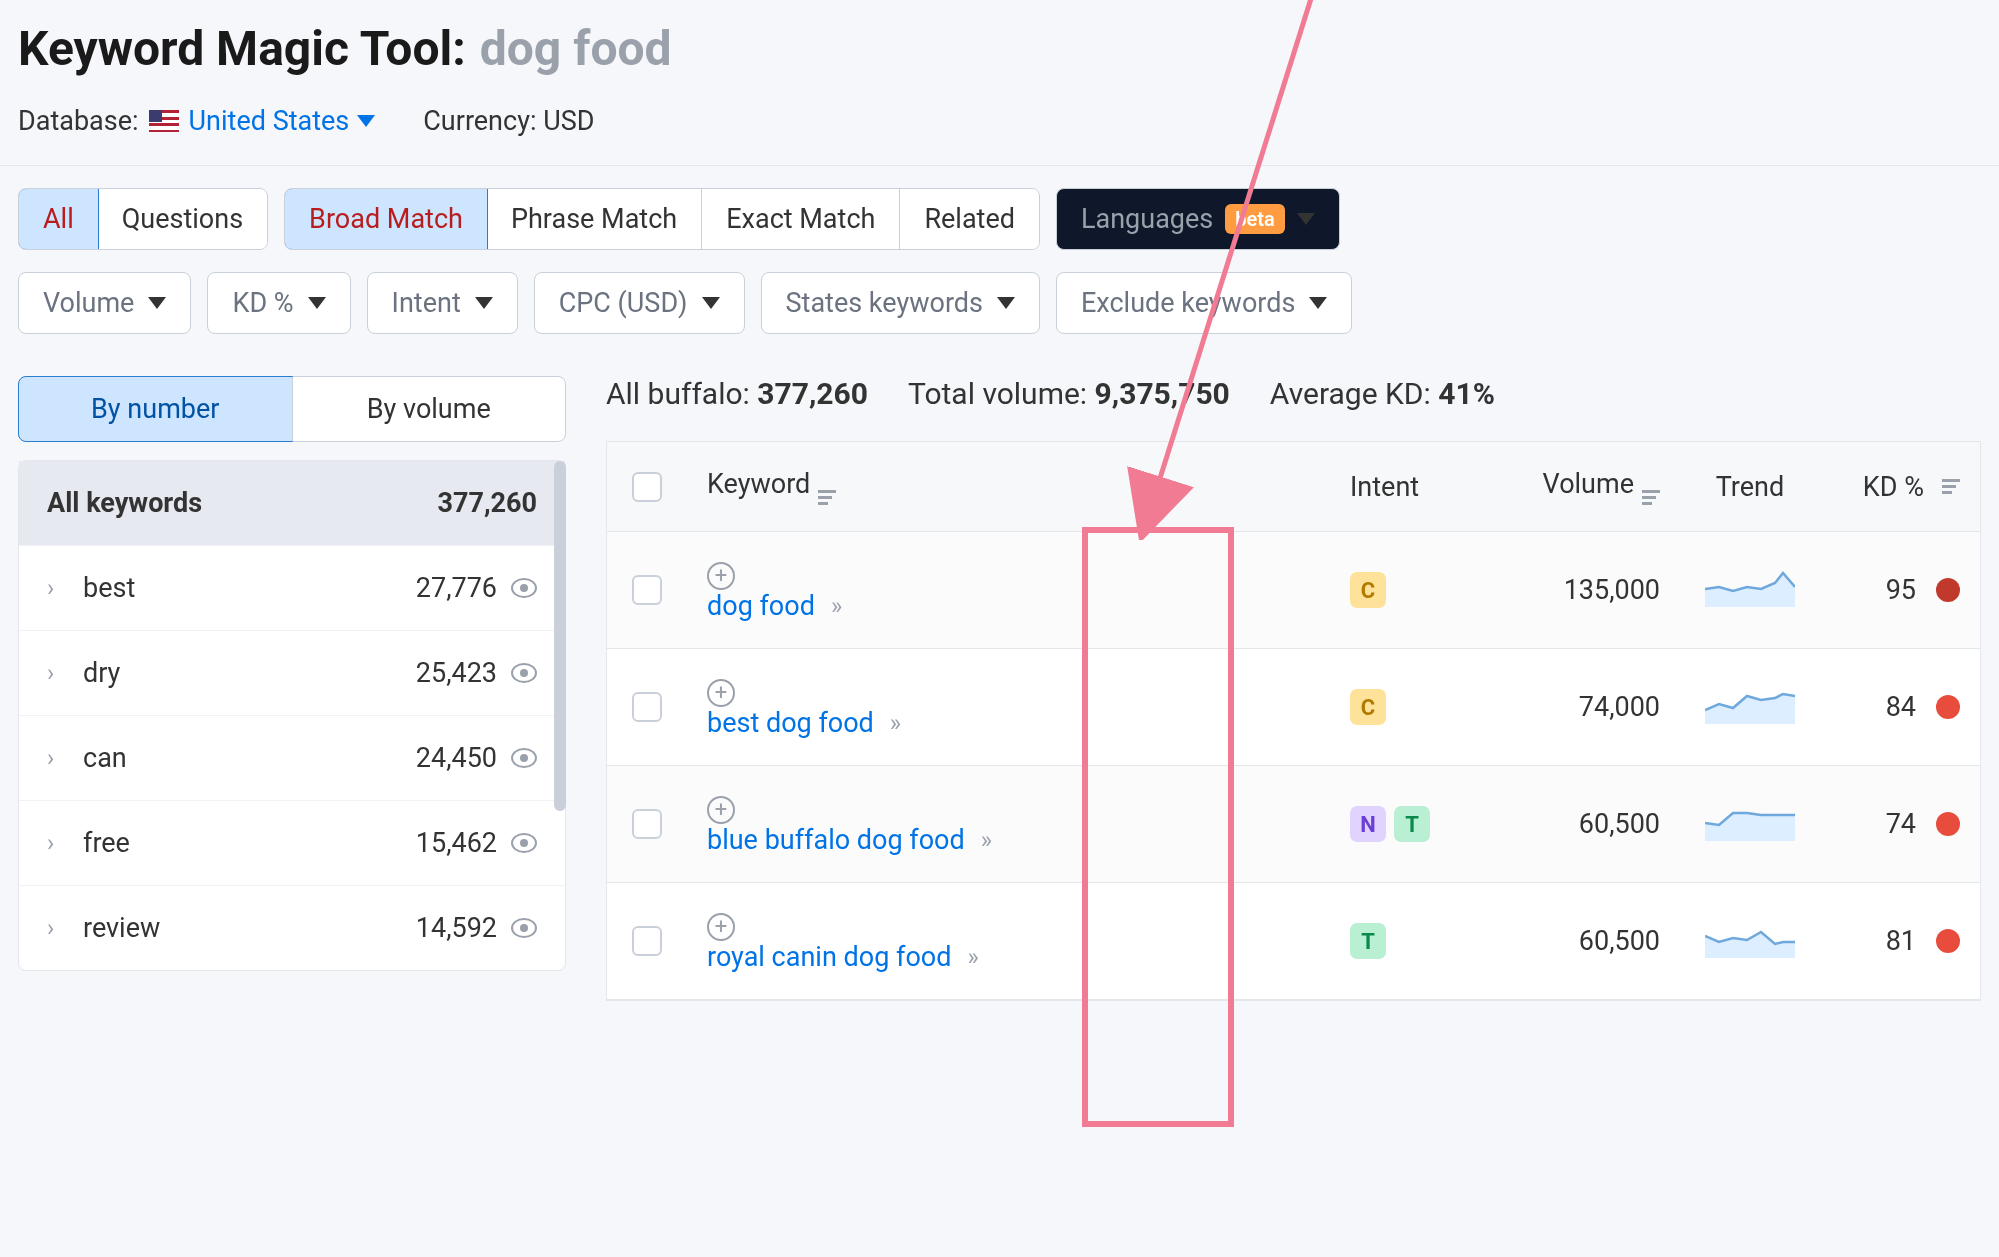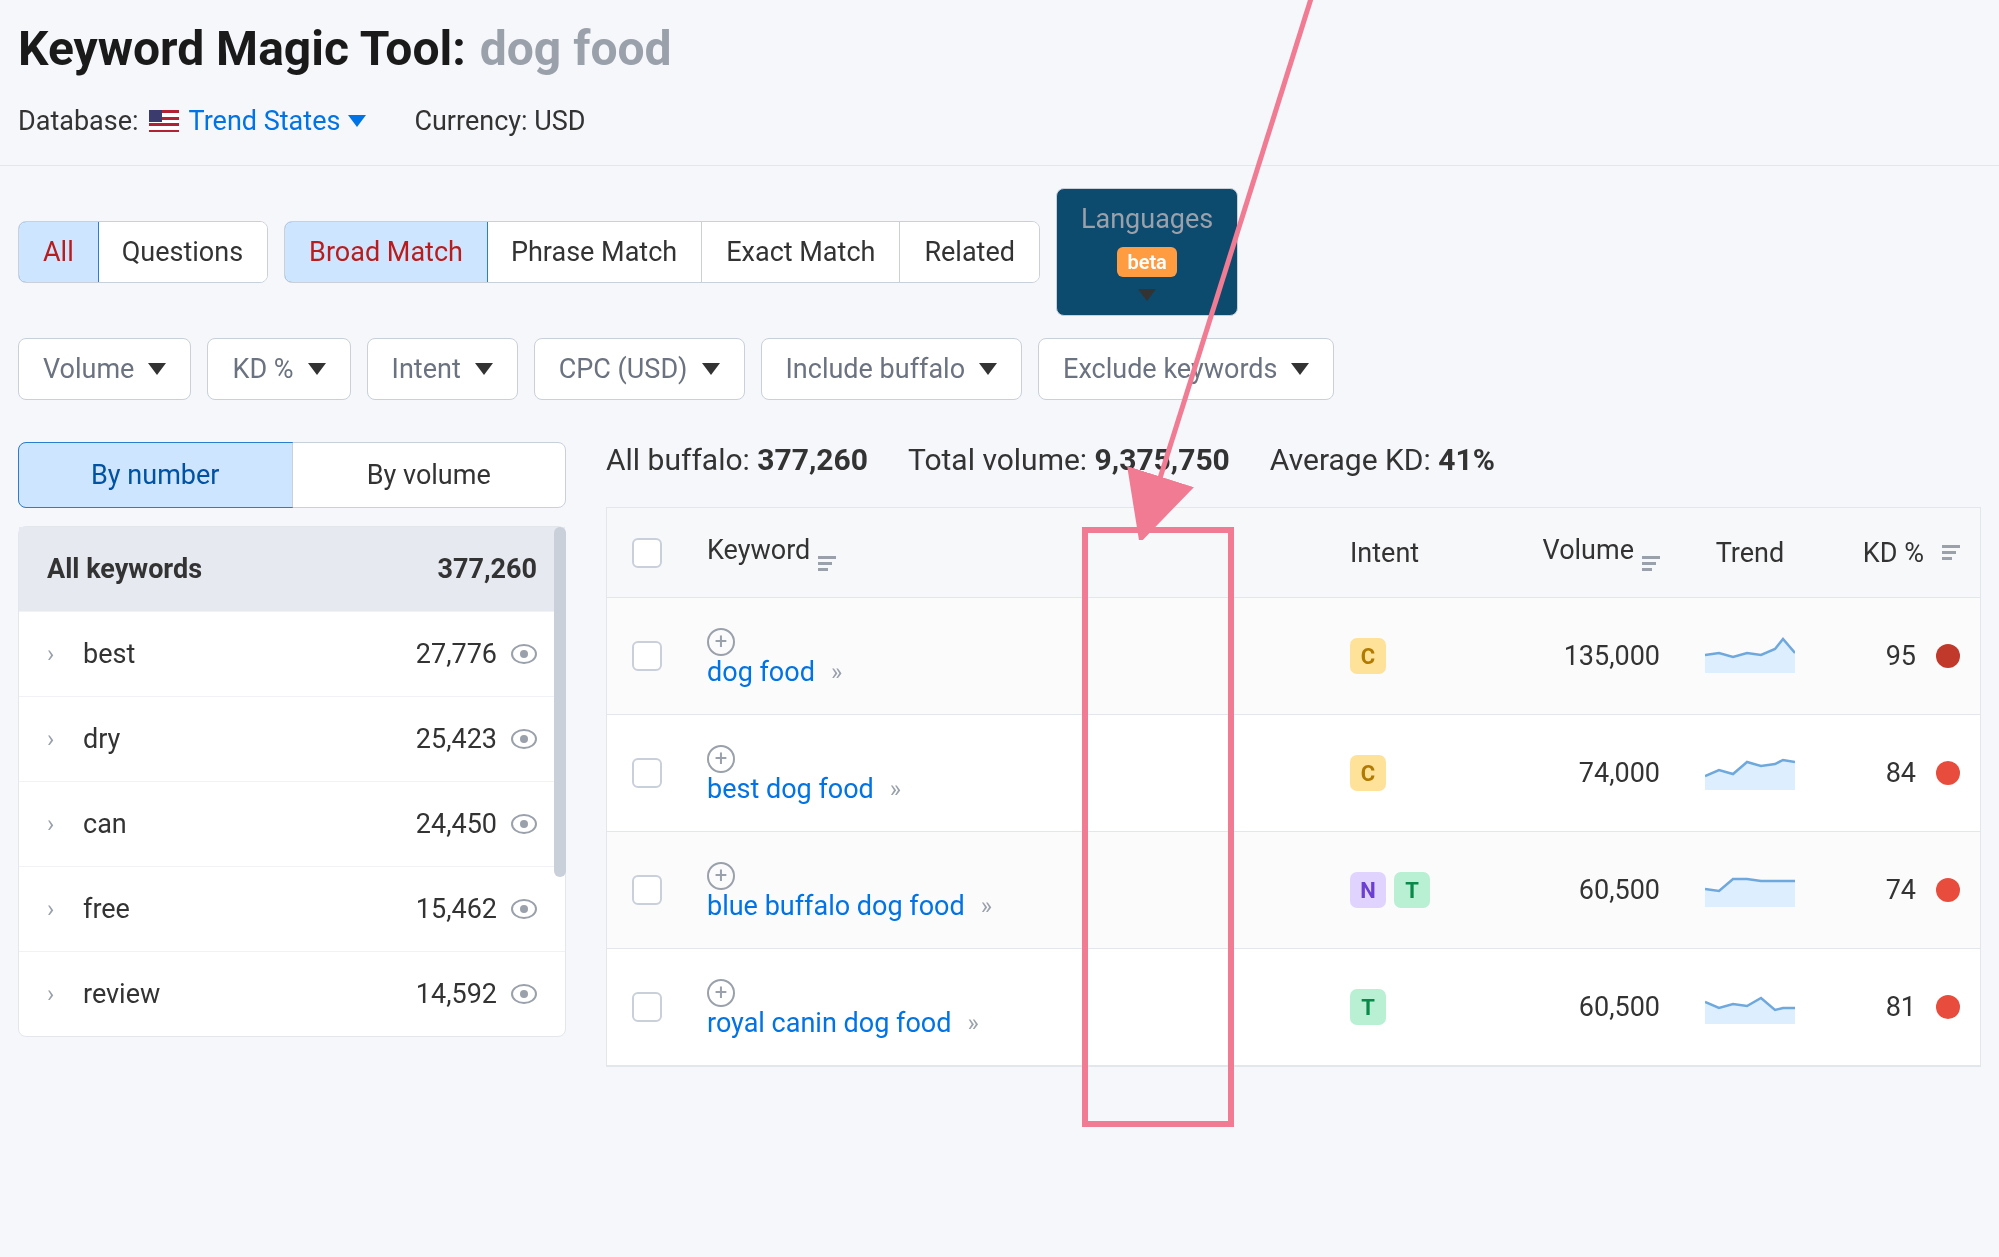--- a/index.html
+++ b/index.html
@@ -16,21 +16,21 @@
 .db-link { color: #0073e6; cursor: pointer; display: flex; align-items: center; gap: 8px; }
 .chevron-down { display:inline-block; width:0; height:0; border-left:9px solid transparent; border-right:9px solid transparent; border-top:12px solid currentColor; }
 
 .toolbar { padding: 22px 18px; display: flex; flex-direction: column; gap: 22px; }
 .segrow { display: flex; gap: 16px; align-items: center; }
 .seggroup { display: flex; border: 1px solid #c9d0da; border-radius: 8px; overflow: hidden; background: #fff; }
 .seggroup > .seg { padding: 14px 24px; font-size: 27px; color: #333; cursor: pointer; border-right: 1px solid #c9d0da; background:#fff; }
 .seggroup > .seg:last-child { border-right: none; }
 .seggroup > .seg.active { background: #cde5ff; color: #b91c1c; border:1px solid #2a7dd1; margin:-1px; border-radius:8px 0 0 8px; position:relative; z-index:1;}
 .seggroup.match .seg.active { border-radius:8px 0 0 8px; }
-.lang-btn { display:flex; align-items:center; gap:12px; padding:14px 24px; border:1px solid #c9d0da; border-radius:8px; background:#0c4a6e; color:#9aa1ab; font-size:27px; cursor:pointer;flex-direction:column; }
+.lang-btn { display:flex; align-items:center; gap:12px; padding:14px 24px; border:1px solid #c9d0da; border-radius:8px; background:#0f172a; color:#9aa1ab; font-size:27px; cursor:pointer; }
 .beta-badge { background:#ff9c42; color:#fff; font-size:20px; padding:3px 10px; border-radius:6px; font-weight:600; }
 .filter-btn { display:flex; align-items:center; gap:14px; padding:14px 24px; border:1px solid #c9d0da; border-radius:8px; background:#fff; color:#6b7280; font-size:27px; cursor:pointer; }
 .filter-btn .chevron-down { border-top-color:#333; }
 
 .content { display:flex; padding: 20px 18px 0; gap: 40px; }
 
 .sidebar { width: 548px; }
 .view-toggle { display:flex; border:1px solid #c9d0da; border-radius:8px; background:#fff; margin-bottom:18px; }
 .view-toggle > .vseg { flex:1; padding:16px 20px; font-size:27px; text-align:center; cursor:pointer; color:#333;}
 .view-toggle > .vseg.active { background:#cde5ff; color:#0052a3; border:1px solid #2a7dd1; border-radius:8px 0 0 8px; margin:-1px; }
@@ -93,21 +93,21 @@
 <div class="header">
   <div class="title-row">
     <span class="title-prefix">Keyword Magic Tool:</span>
     <span class="title-query">dog food</span>
   </div>
   <div class="subheader">
     <div class="db-section">
       <span>Database:</span>
       <span class="flag"></span>
       <span class="db-link">
-        <span>Trend States</span>
+        <span>United States</span>
         <span class="chevron-down"></span>
       </span>
     </div>
     <span>Currency: USD</span>
   </div>
 </div>
 
 <div class="toolbar">
   <div class="segrow">
     <div class="seggroup">
@@ -137,21 +137,21 @@
       </div>
     <div class="filter-btn">
         <span>Intent</span>
         <span class="chevron-down"></span>
       </div>
     <div class="filter-btn">
         <span>CPC (USD)</span>
         <span class="chevron-down"></span>
       </div>
     <div class="filter-btn">
-        <span>Include buffalo</span>
+        <span>States keywords</span>
         <span class="chevron-down"></span>
       </div>
     <div class="filter-btn">
         <span>Exclude keywords</span>
         <span class="chevron-down"></span>
       </div>
   </div>
 </div>
 
 <div class="content">

